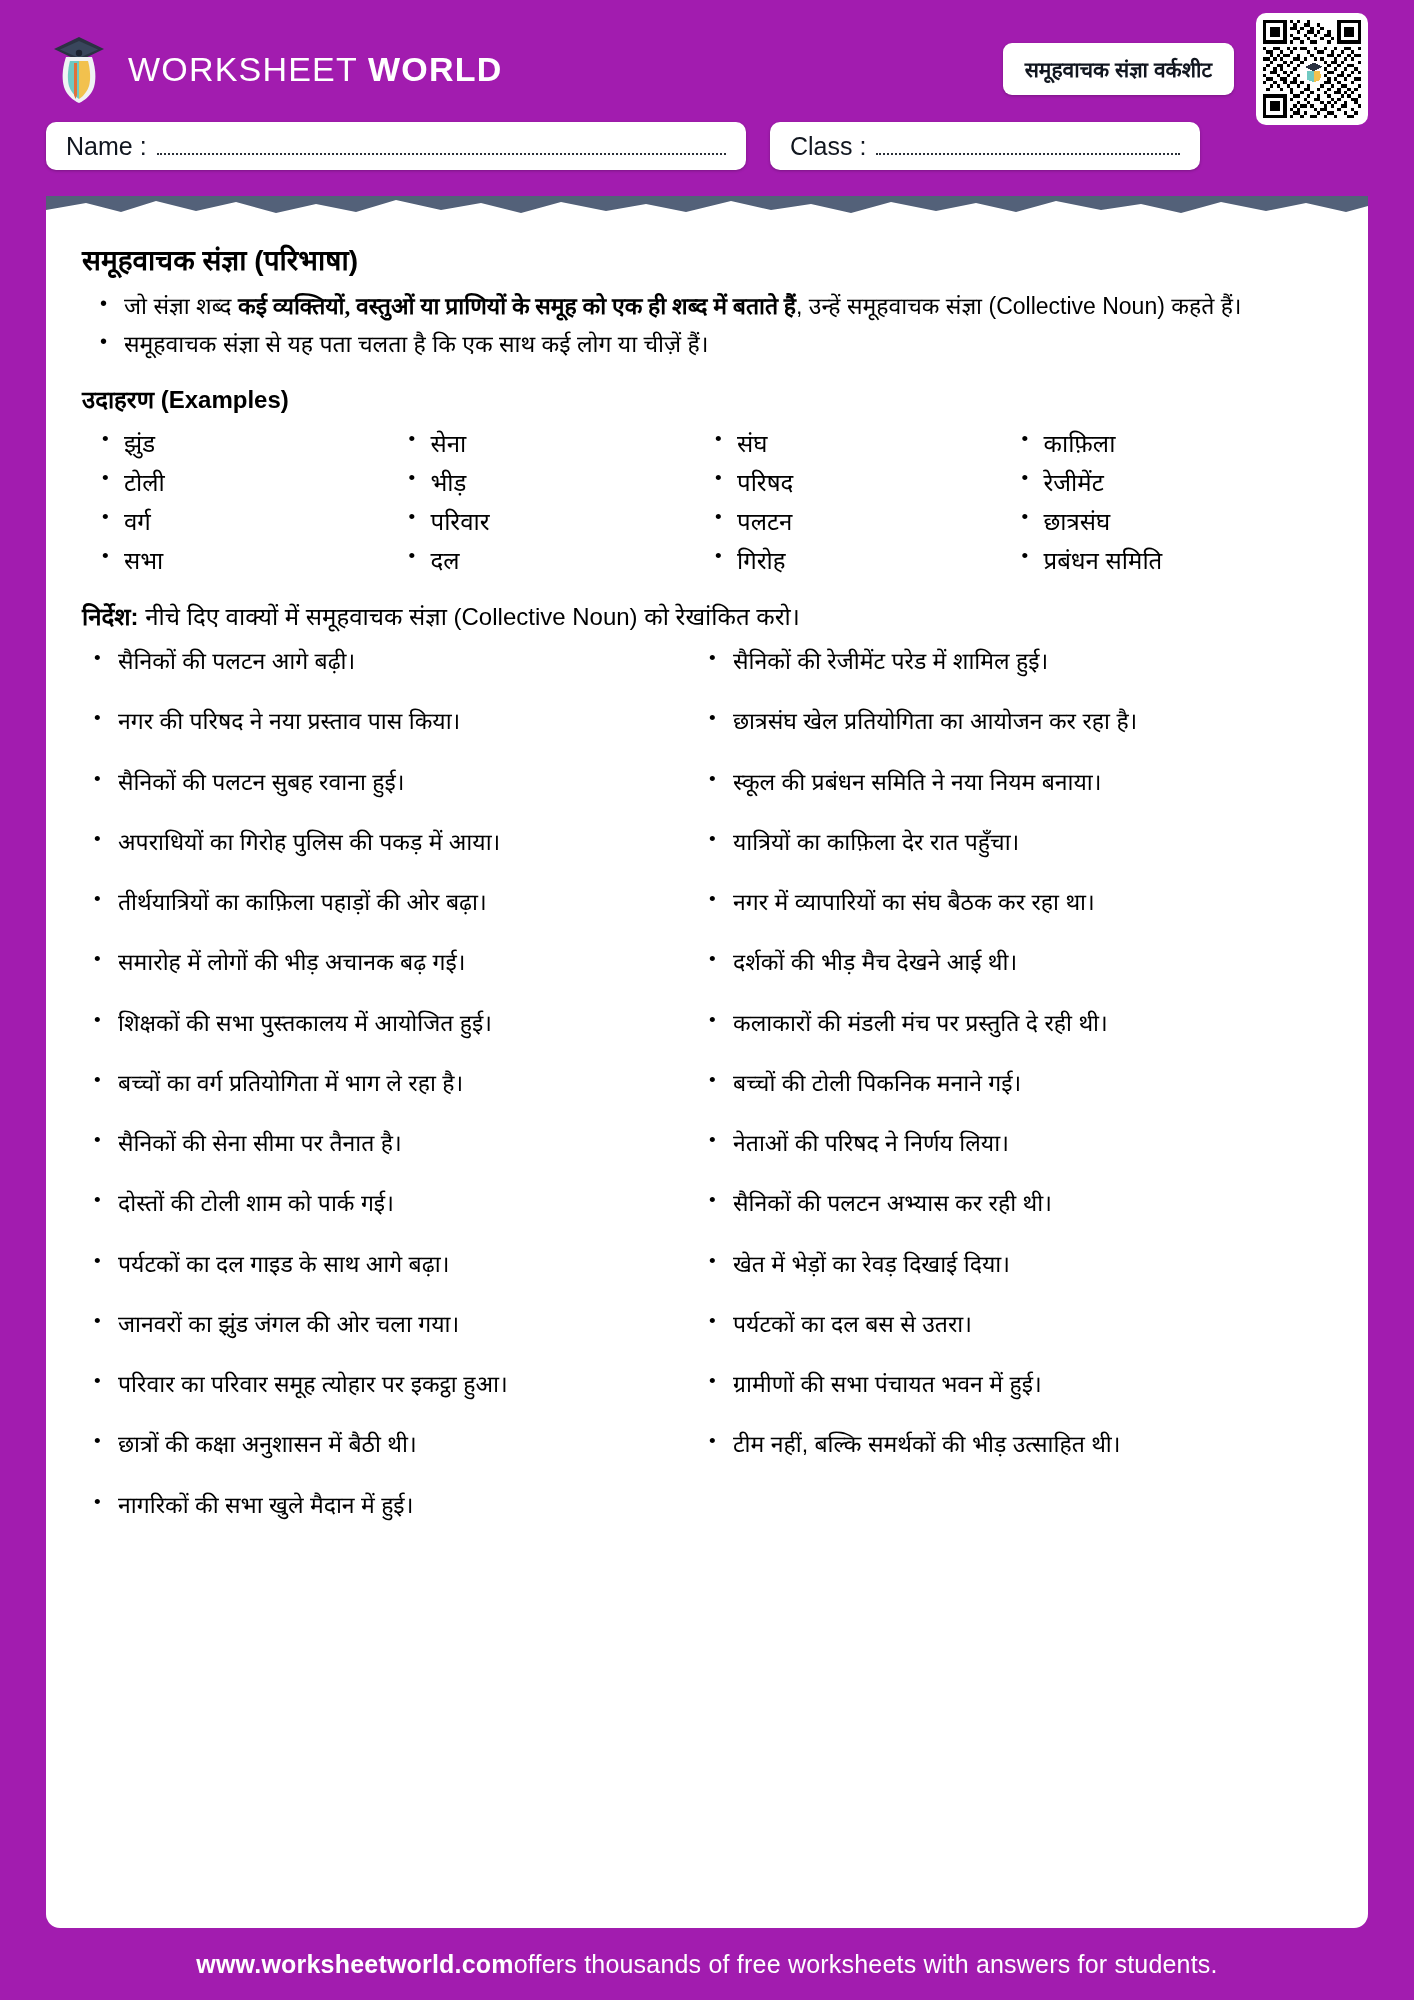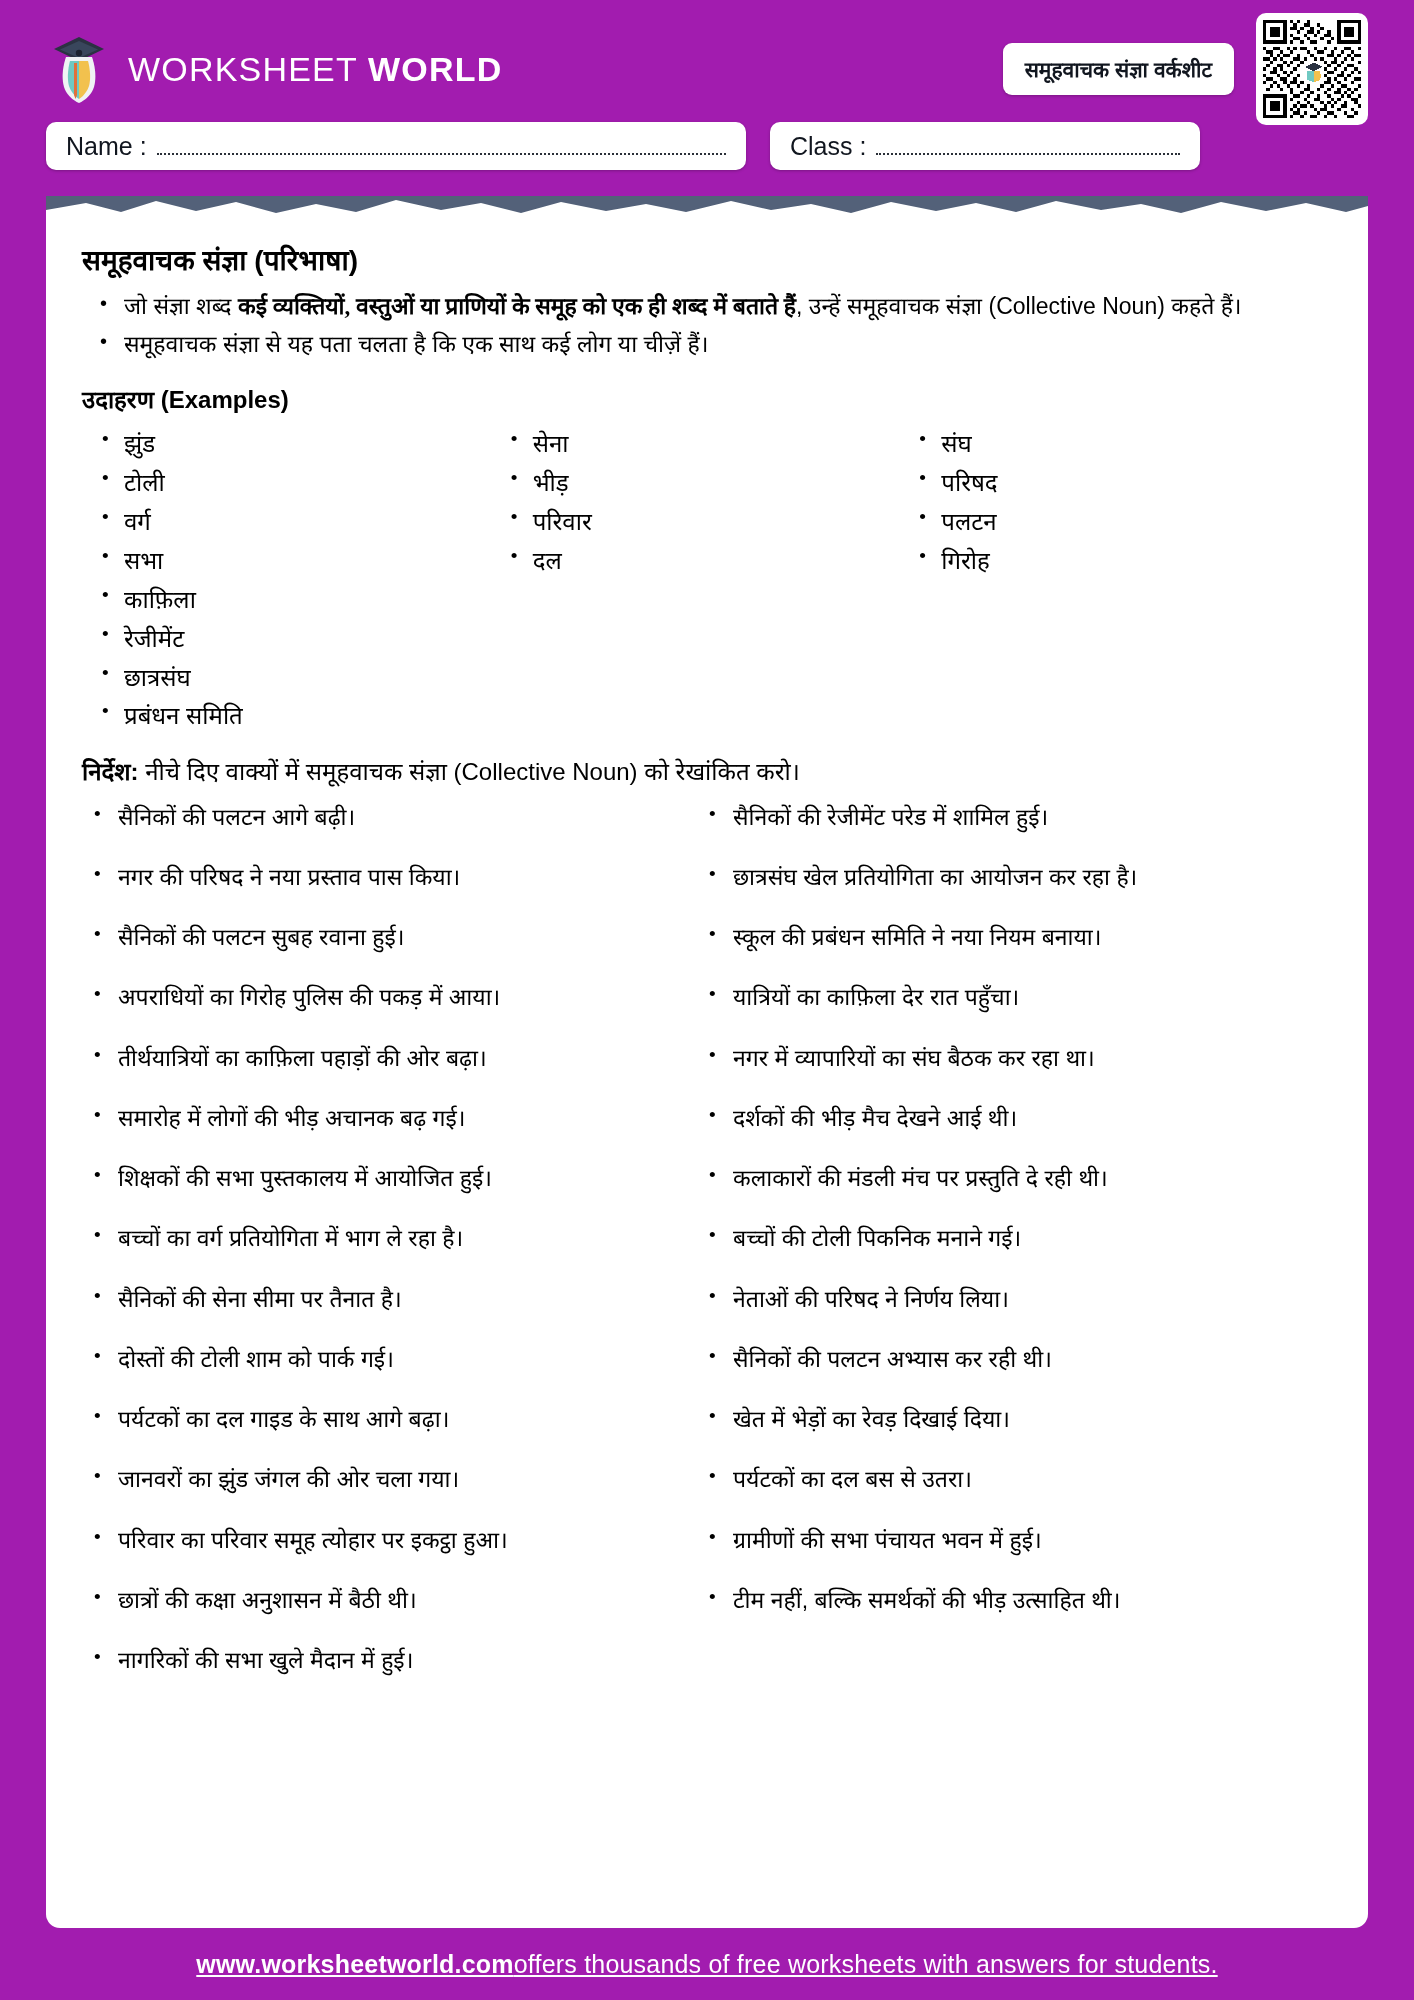--- a/index.html
+++ b/index.html
@@ -157,21 +157,21 @@
   .def-list b { font-weight: 700; font-family: Liberation Serif, serif; }
 
   .examples-title {
     font-size: 24px;
     font-weight: 700;
     color: #000;
     margin: 22px 0 10px 2px;
   }
   .examples-grid {
     display: grid;
-    grid-template-columns: repeat(3, 1fr);
+    grid-template-columns: repeat(4, 1fr);
     column-gap: 16px;
     margin: 0 0 4px 0;
     padding-left: 44px;
   }
   .ex-col { list-style: none; margin: 0; padding: 0; }
   .ex-col li {
     position: relative;
     font-size: 24px;
     line-height: 1.62;
     color: #000;
@@ -220,21 +220,20 @@
     position: absolute;
     left: 0; right: 0; bottom: 0;
     height: 72px;
     display: flex;
     align-items: center;
     justify-content: center;
     color: #ffffff;
     font-size: 25px;
     font-weight: 300;
     letter-spacing: 0.2px;
-    text-decoration: underline;
   }
   .footer b { font-weight: 700; }
 </style>
 </head>
 <body>
 
 <div class="page">
 
   <div class="header">
     <div class="header-top">

